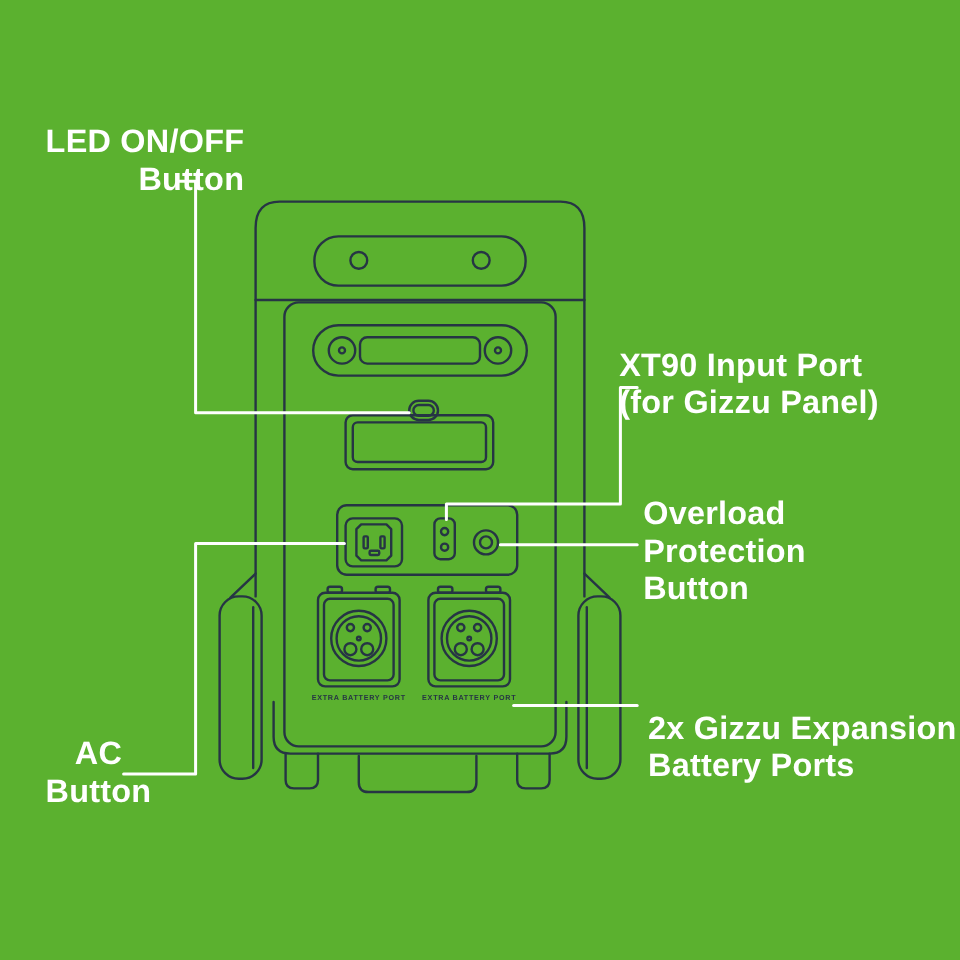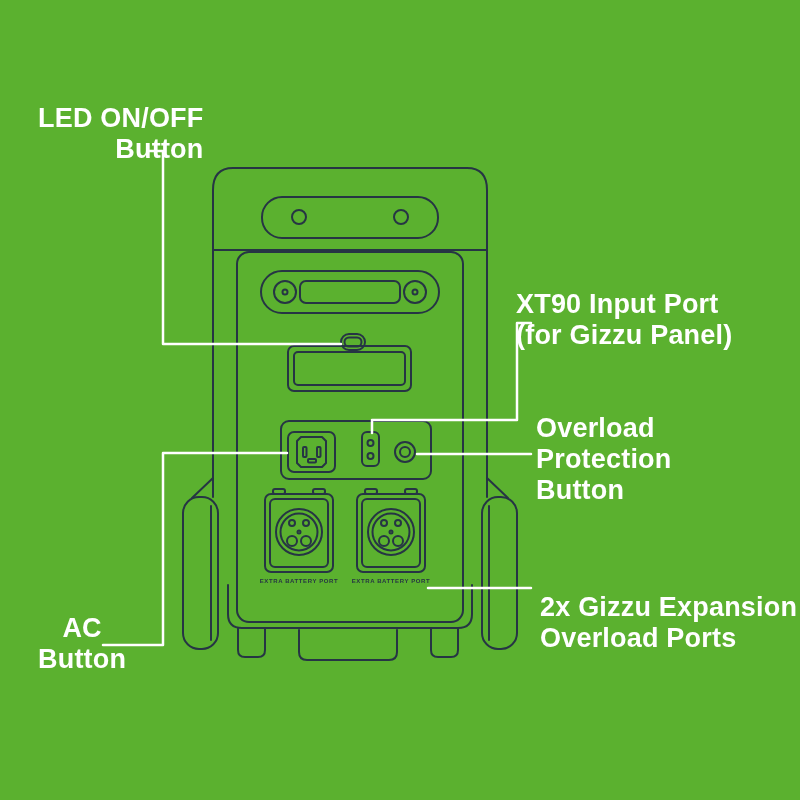--- a/index.html
+++ b/index.html
@@ -161,21 +161,21 @@
   </div>
 
   <div class="label" style="left:536px; top:413px;">
     <div>Overload</div>
     <div>Protection</div>
     <div>Button</div>
   </div>
 
   <div class="label" style="left:540px; top:592px;">
     <div>2x Gizzu Expansion</div>
-    <div>Overload Ports</div>
+    <div>Battery Ports</div>
   </div>
 
   <div class="label" style="left:38px; top:613px;text-align:center;">
     <div>AC</div>
     <div>Button</div>
   </div>
 
 </div>
 
 </body></html>

